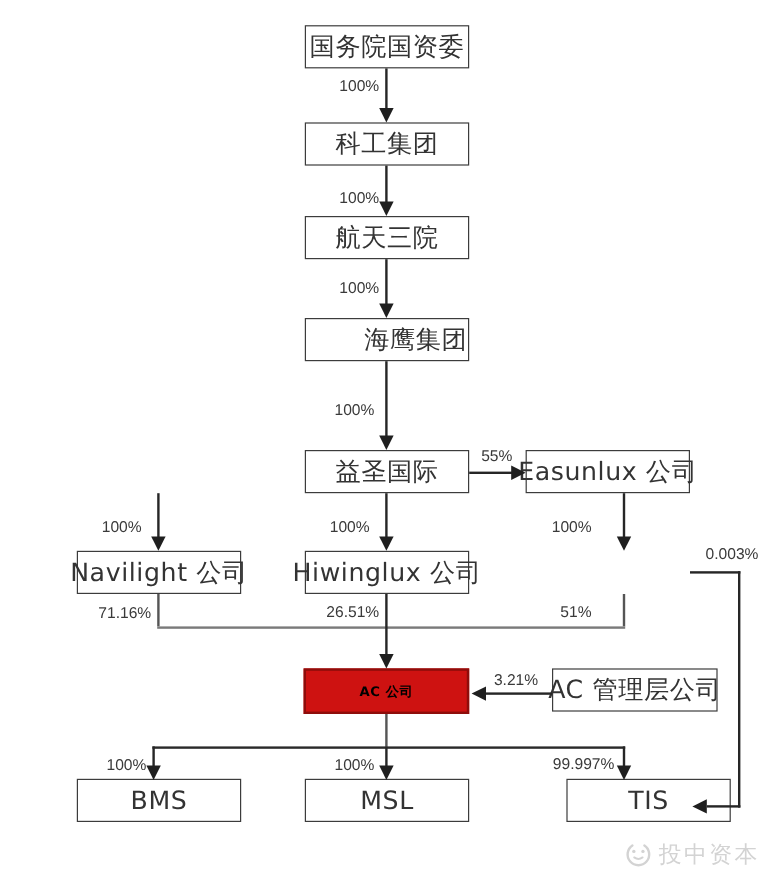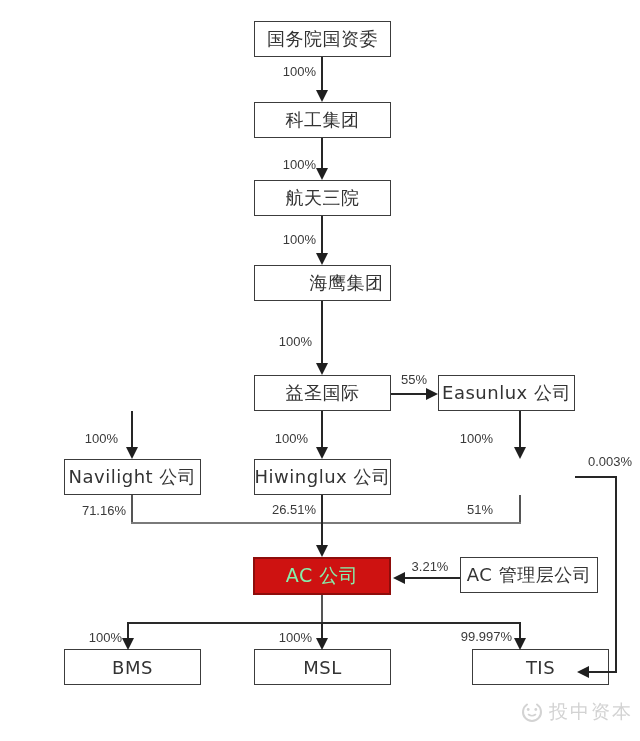--- a/index.html
+++ b/index.html
@@ -4,25 +4,25 @@
 <style>
   html,body{margin:0;padding:0;background:#ffffff;}
   .canvas{
     position:relative;width:640px;height:741px;background:#ffffff;
     font-family:"DejaVu Sans","Liberation Sans",sans-serif;overflow:hidden;
   }
   .box{
     position:absolute;box-sizing:border-box;width:137px;height:36px;
     border:1.5px solid #3c3c3c;background:#fff;color:#333;
     display:flex;align-items:center;justify-content:center;
-    font-size:18px;letter-spacing:0.5px;white-space:nowrap;
+    font-size:21px;letter-spacing:0.5px;white-space:nowrap;
   }
   .box.red{
-    background:#ce1211;border:2px solid #8e0d0b;color:#86efac;
-    font-weight:normal;font-size:19px;height:38px;width:138px;
+    background:#ce1211;border:2px solid #8e0d0b;color:#000000;
+    font-weight:bold;font-size:11px;height:38px;width:138px;
   }
   .vline,.hline{position:absolute;background:#262626;}
   .vline{width:2px;}
   .hline{height:2px;}
   .gray{background:#7a7a7a;}
   .mid{background:#555555;}
   .dark{background:#2a2a2a;}
   .thin{height:1.5px;}
   .thinv{width:1.5px;}
   .ah-down{position:absolute;width:0;height:0;border-left:6px solid transparent;border-right:6px solid transparent;border-top:12px solid #1f1f1f;}

